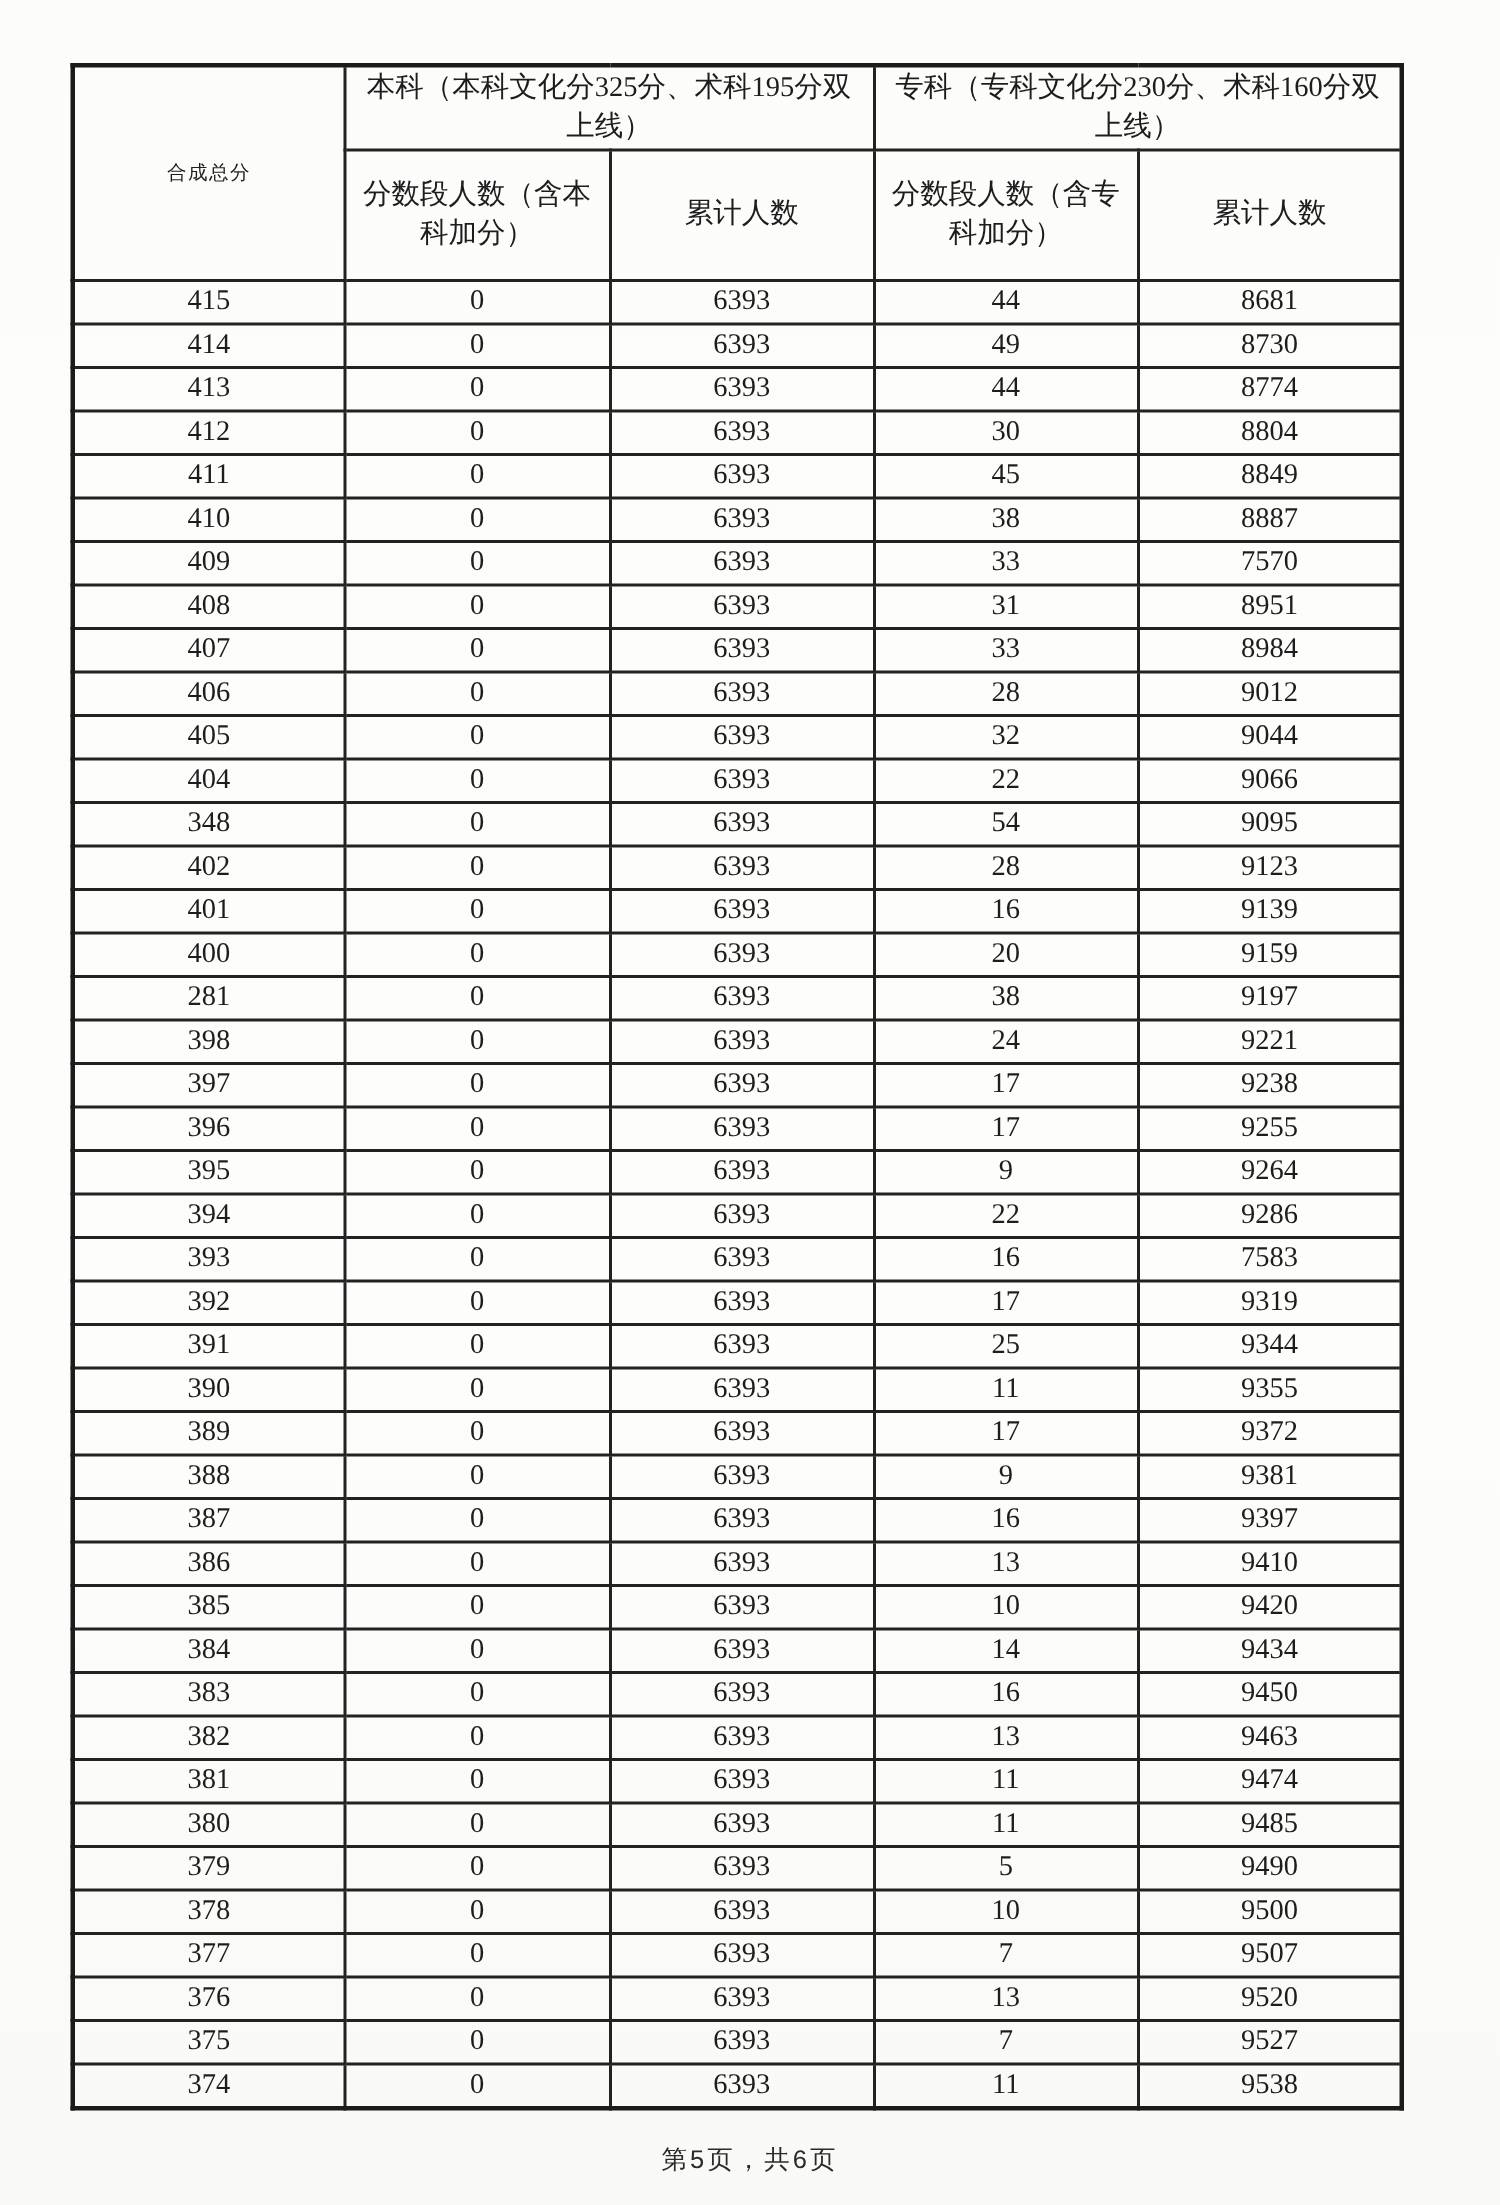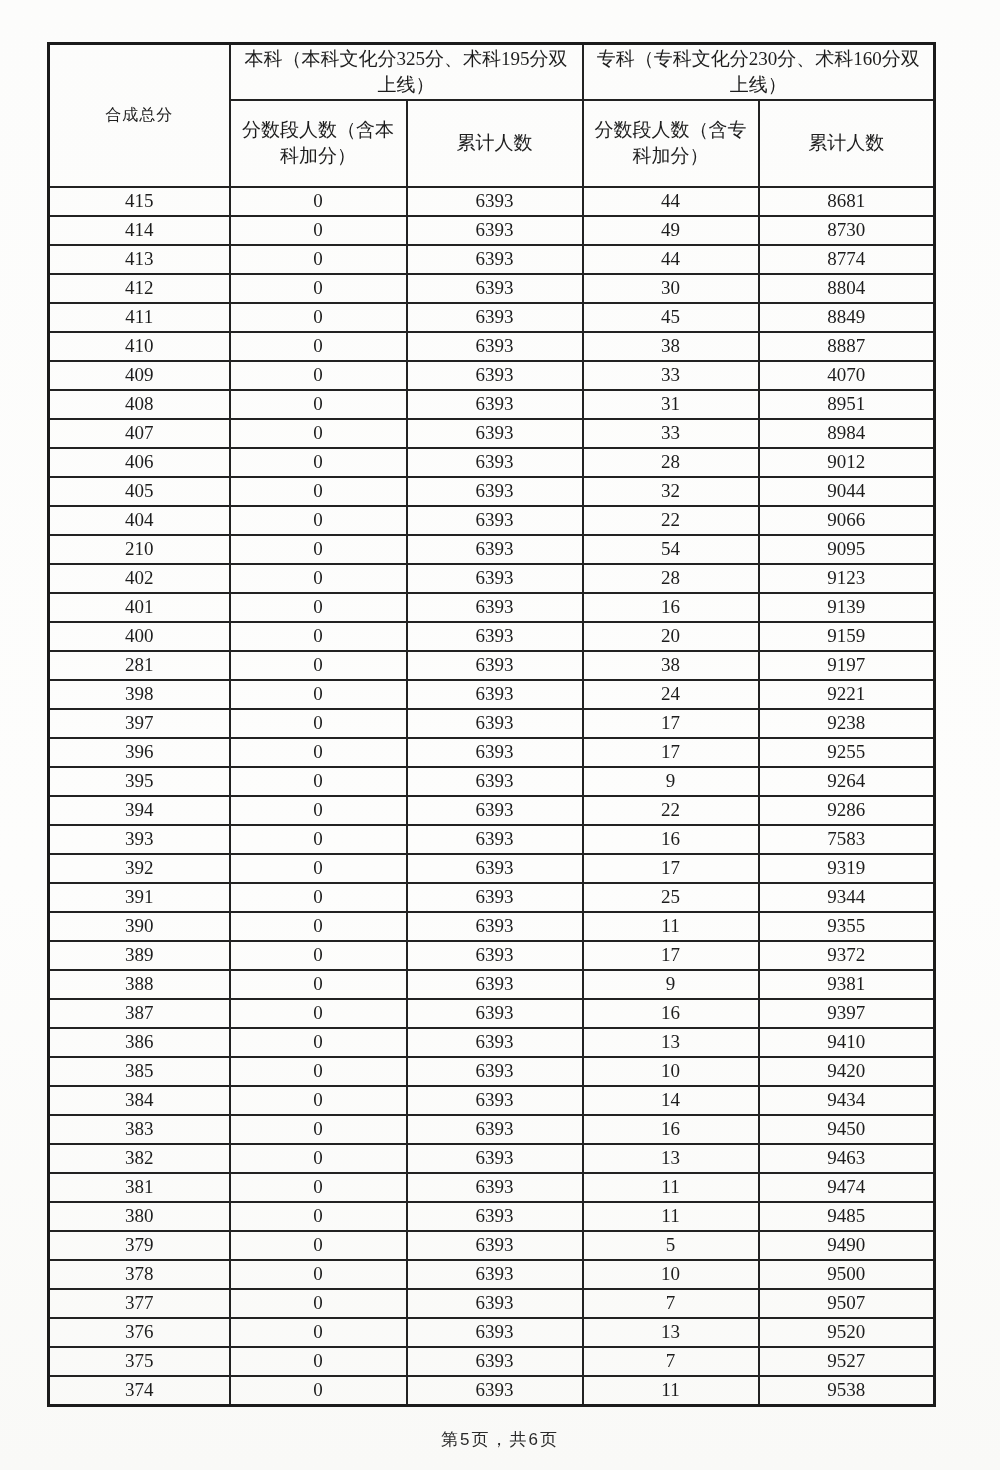--- a/index.html
+++ b/index.html
@@ -40,21 +40,21 @@
     line-height: 1.35;
   }
   .score-table col.c1 { width: 181px; }
   .score-table col.c2 { width: 177px; }
   .score-table col.c3 { width: 176px; }
   .score-table col.c4 { width: 176px; }
   .score-table col.c5 { width: 176px; }
   .score-table thead tr.group-row { height: 56px; }
   .score-table thead tr.sub-row { height: 87px; }
   .score-table thead th { font-size: 19px; }
-  .score-table th.corner { font-size: 16px; letter-spacing: 1px; }
+  .score-table th.corner { font-size: 13px; letter-spacing: 1px; }
   .score-table tbody td { height: 27px; font-size: 19px; }
   .footer {
     position: absolute;
     left: 0;
     top: 1428px;
     width: 100%;
     text-align: center;
     font-size: 17px;
     letter-spacing: 2px;
     color: #2a2a2a;
@@ -128,21 +128,21 @@
           <td>0</td>
           <td>6393</td>
           <td>38</td>
           <td>8887</td>
         </tr>
         <tr>
           <td>409</td>
           <td>0</td>
           <td>6393</td>
           <td>33</td>
-          <td>4070</td>
+          <td>7570</td>
         </tr>
         <tr>
           <td>408</td>
           <td>0</td>
           <td>6393</td>
           <td>31</td>
           <td>8951</td>
         </tr>
         <tr>
           <td>407</td>
@@ -166,21 +166,21 @@
           <td>9044</td>
         </tr>
         <tr>
           <td>404</td>
           <td>0</td>
           <td>6393</td>
           <td>22</td>
           <td>9066</td>
         </tr>
         <tr>
-          <td>210</td>
+          <td>348</td>
           <td>0</td>
           <td>6393</td>
           <td>54</td>
           <td>9095</td>
         </tr>
         <tr>
           <td>402</td>
           <td>0</td>
           <td>6393</td>
           <td>28</td>

